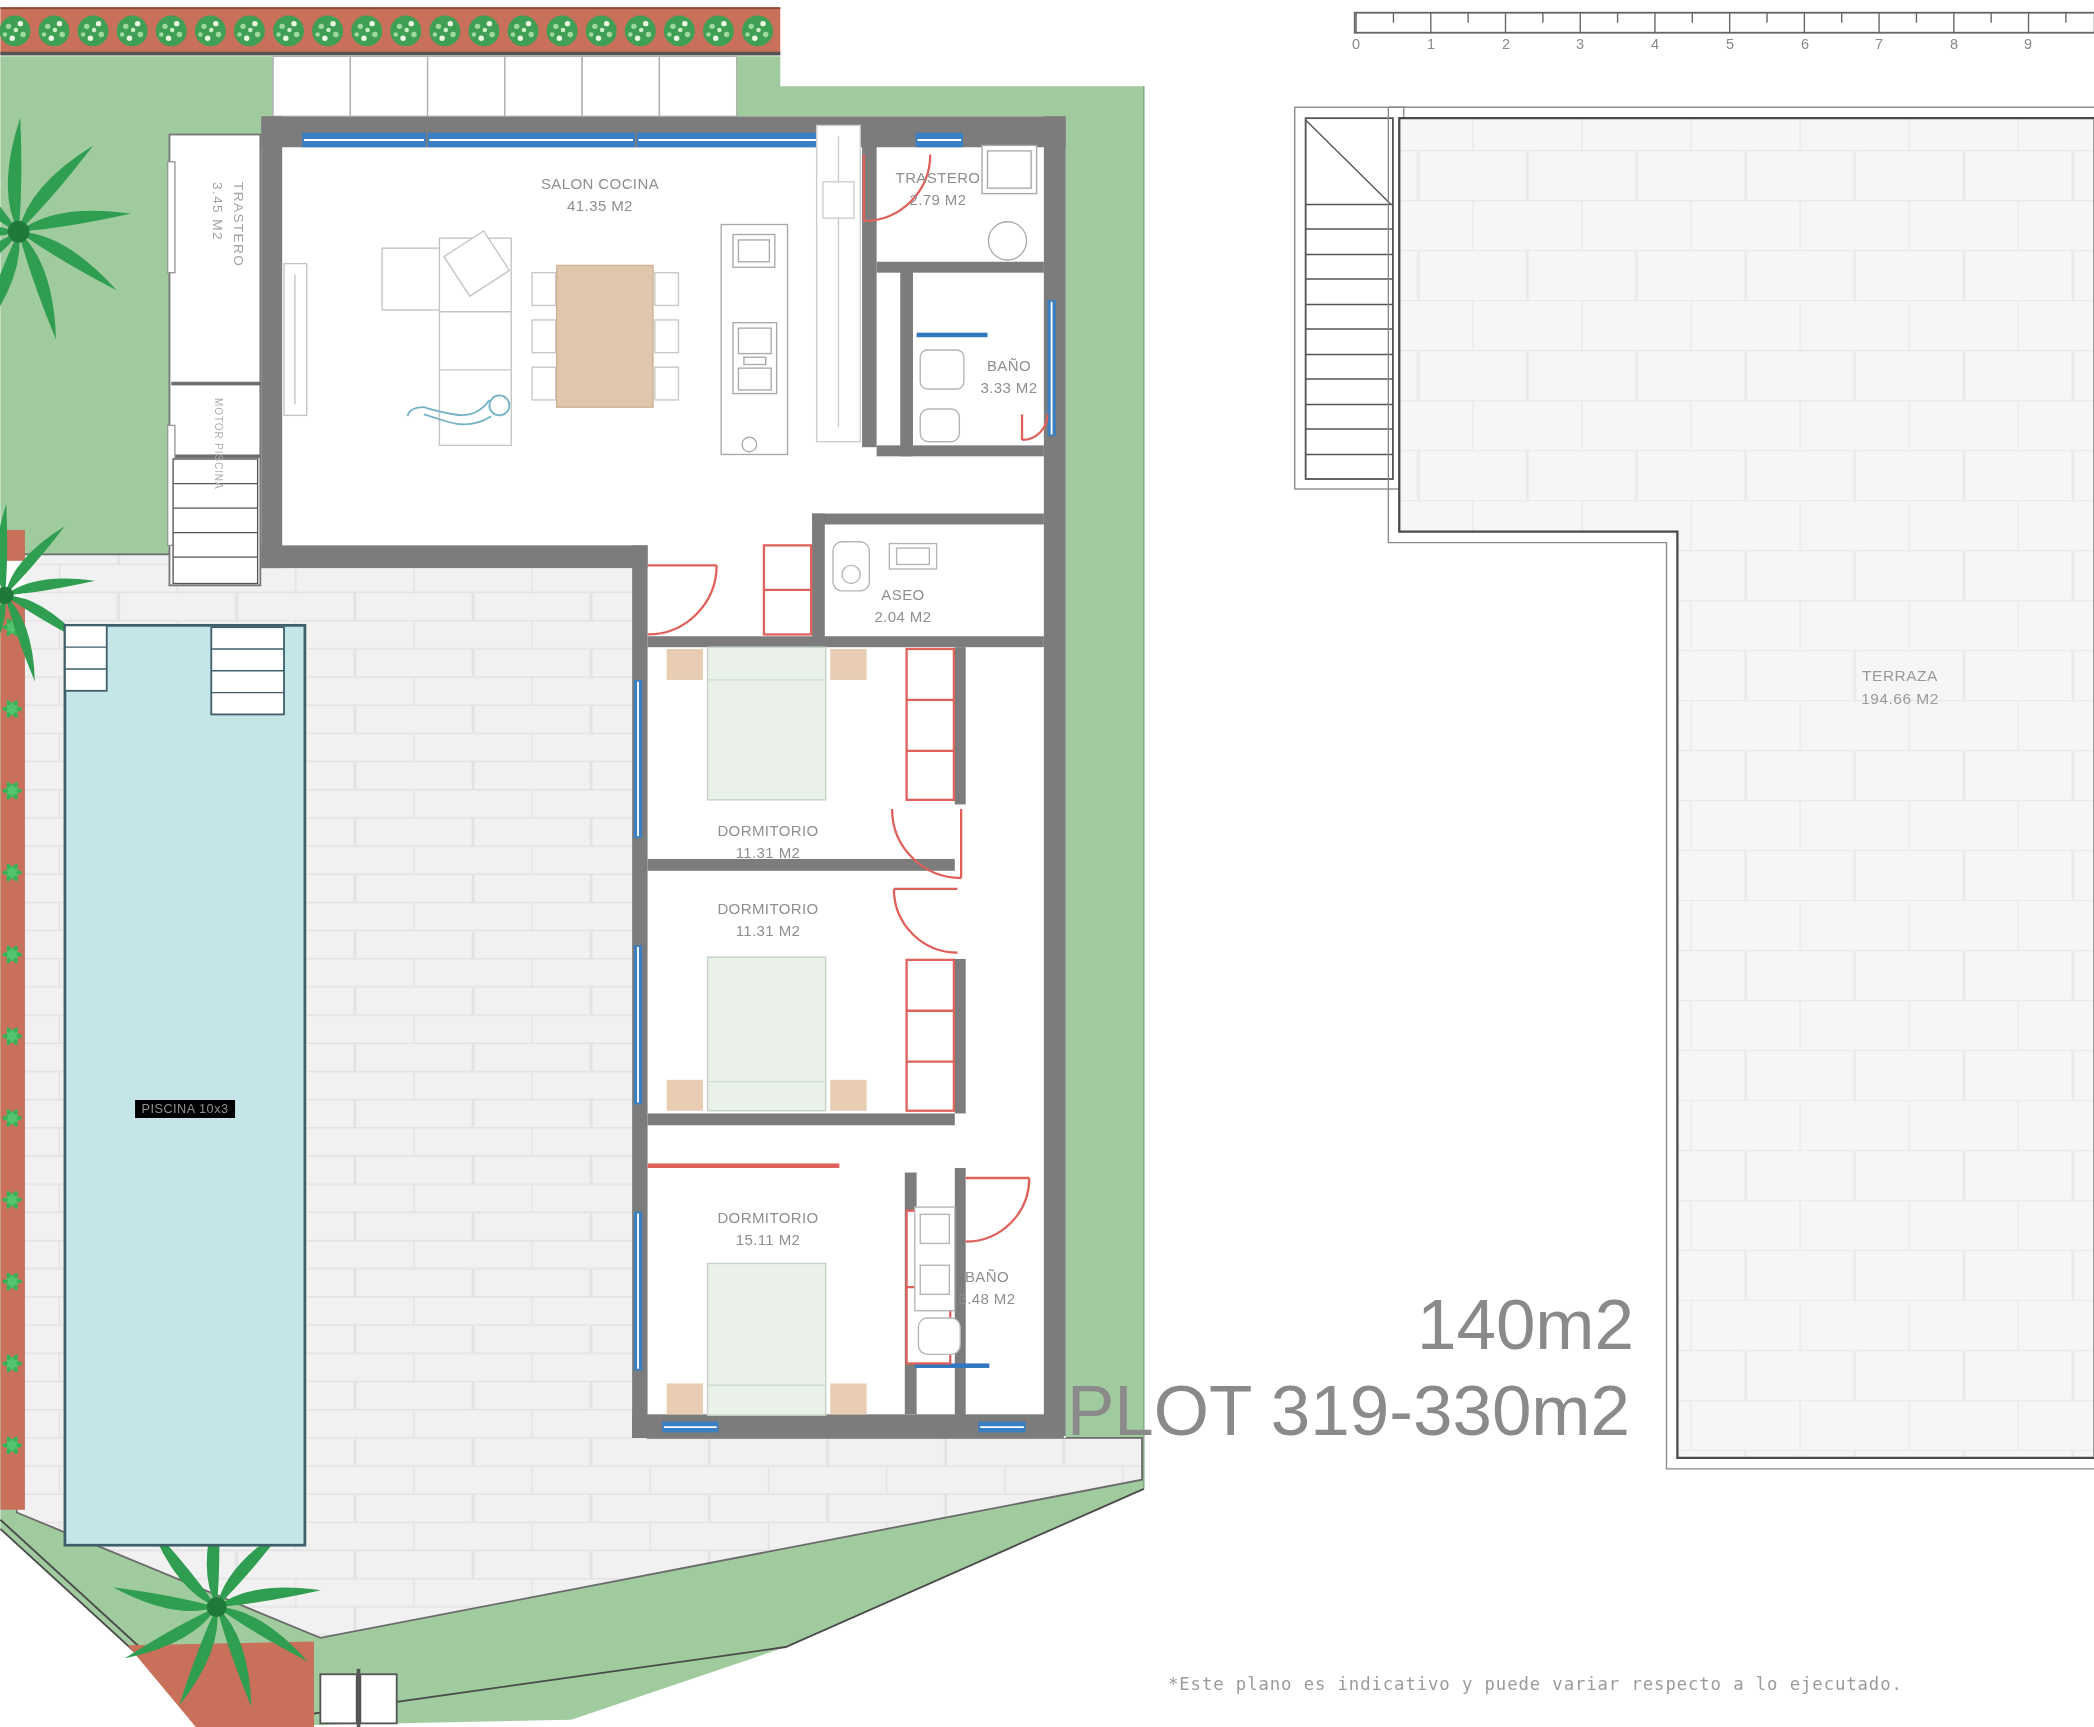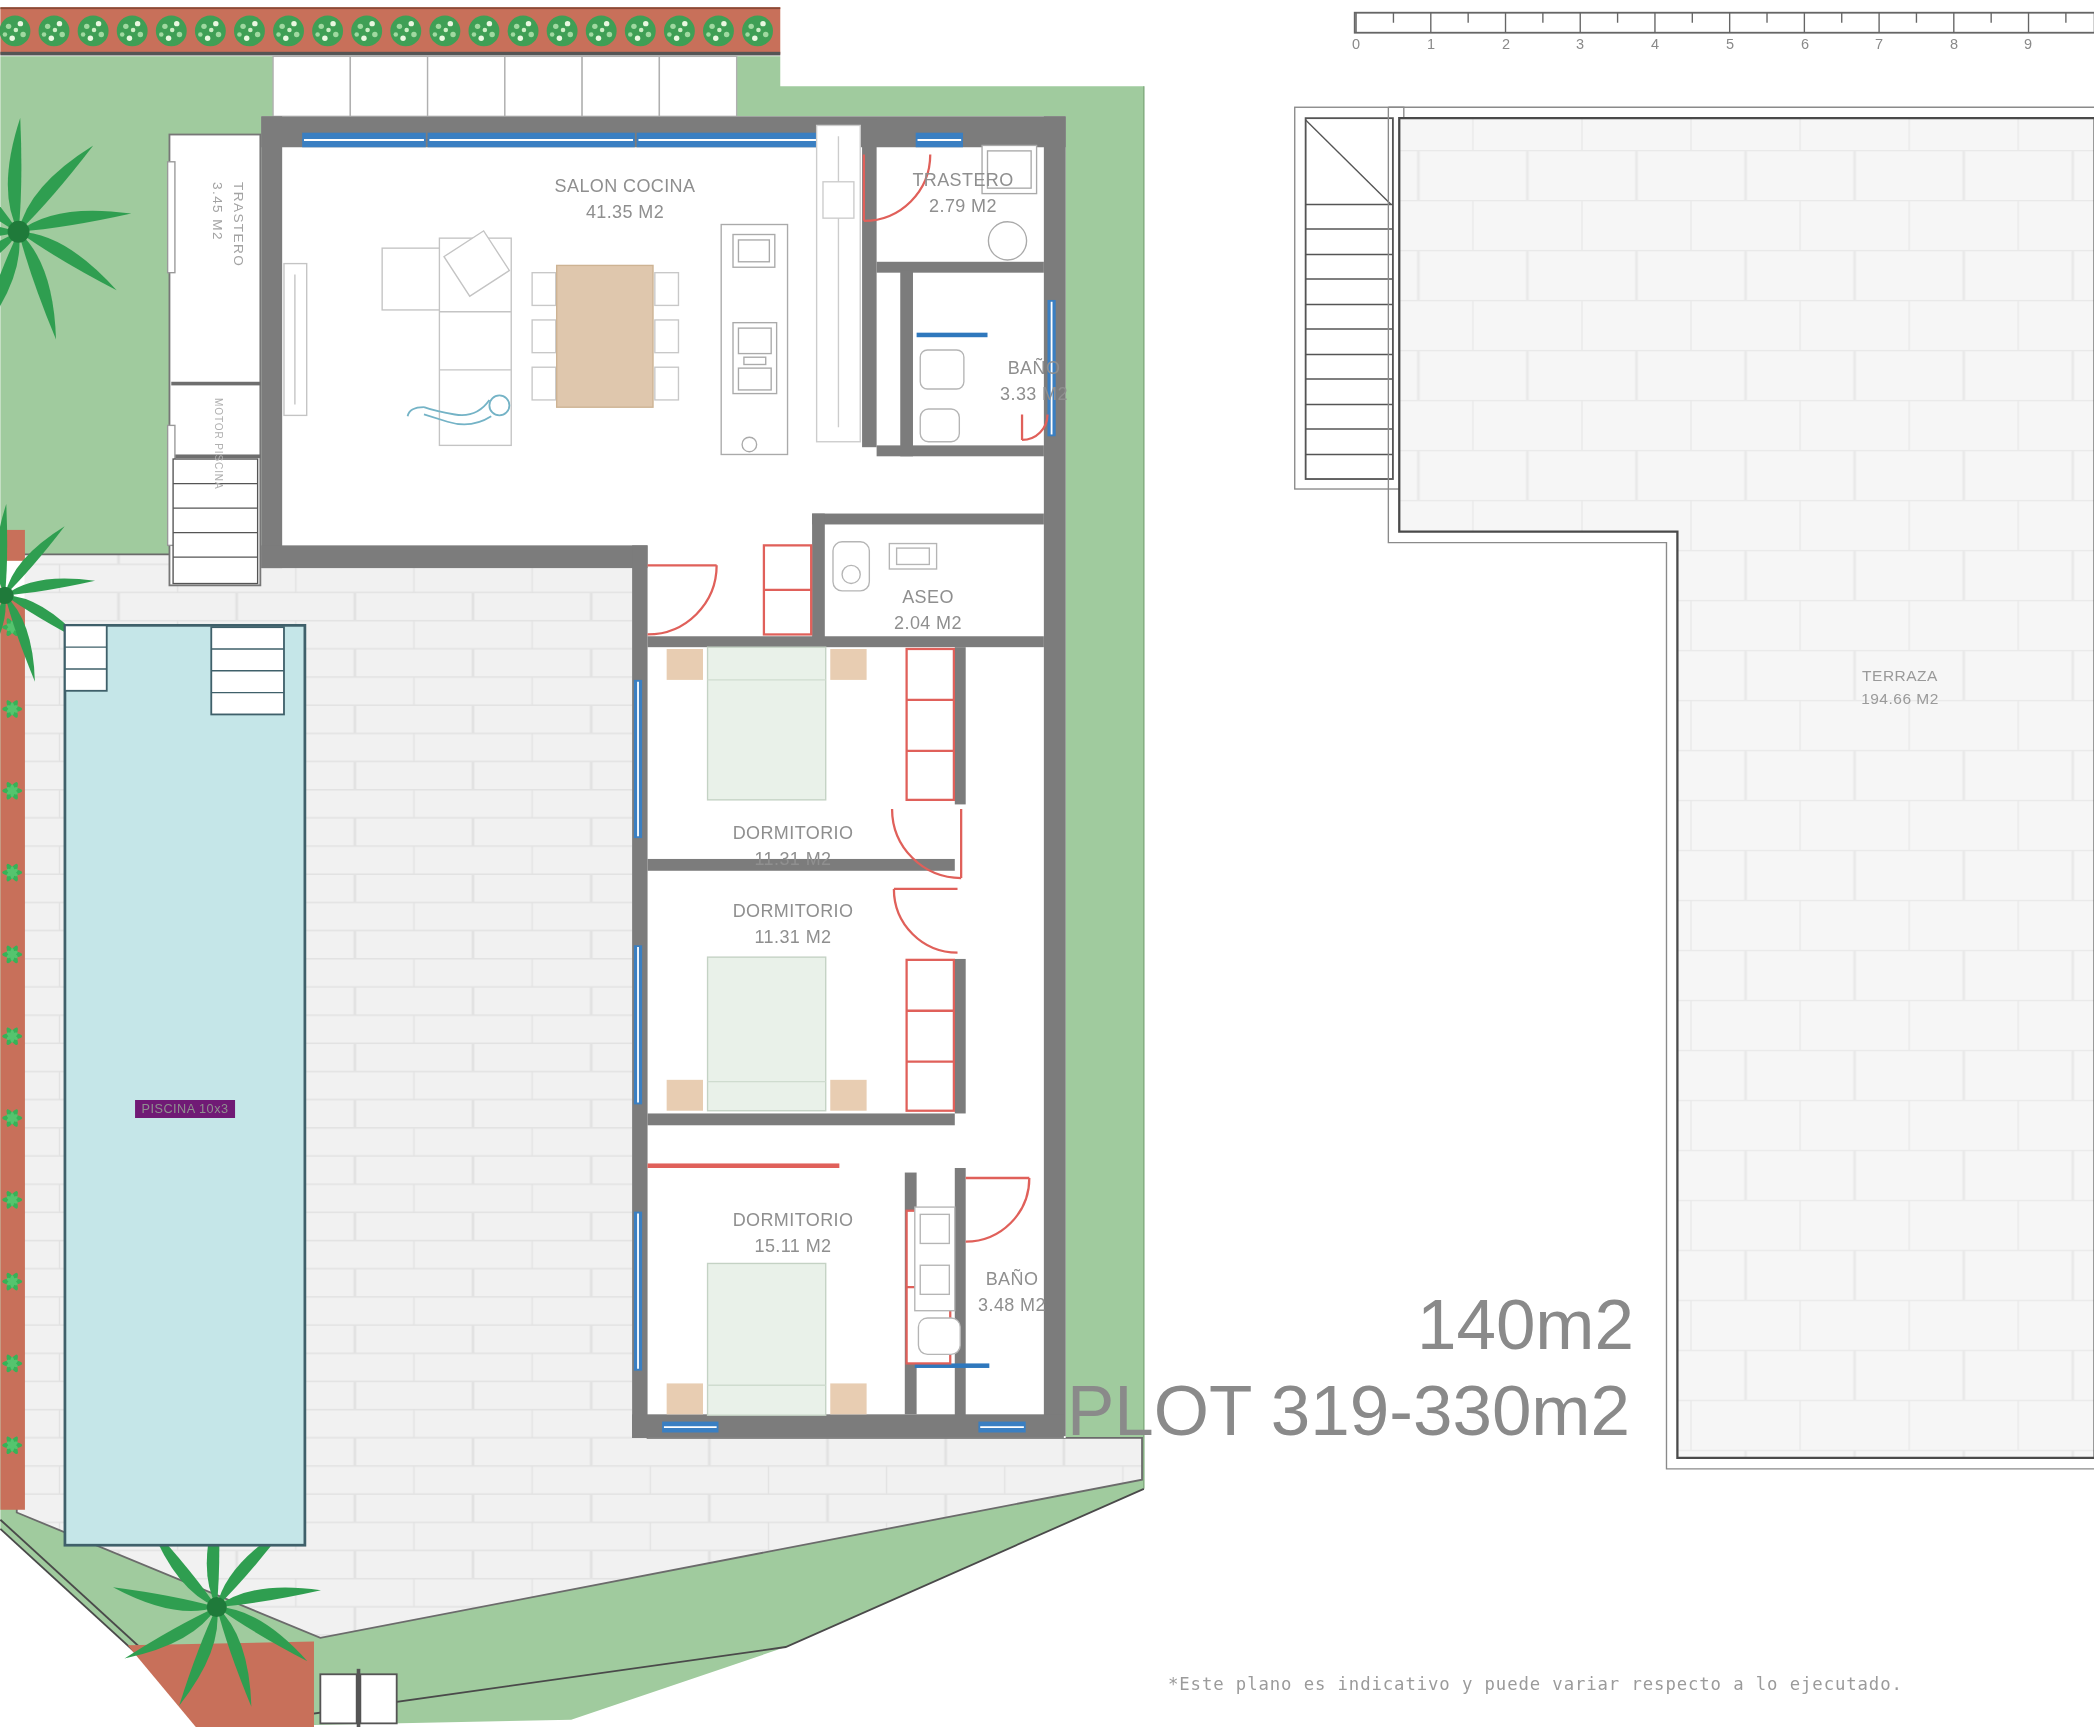--- a/index.html
+++ b/index.html
@@ -1,27 +1,27 @@
 <!DOCTYPE html>
 <html style="font-size:14.5px"><head>
 <meta charset="utf-8">
 <style>
   html,body{margin:0;padding:0;background:#fff;}
   #canvas{position:relative;width:2095px;height:1727px;background:#ffffff;overflow:hidden;
           font-family:"Liberation Sans",sans-serif;}
   .abs{position:absolute;left:0;top:0;}
   .room-label{position:absolute;transform:translateX(-50%);text-align:center;
-              color:#8f8f8f;font-size:18px;line-height:1.45;letter-spacing:0.4px;white-space:nowrap;margin-left:25px;}
+              color:#8f8f8f;font-size:15px;line-height:1.45;letter-spacing:0.4px;white-space:nowrap;}
   .room-label .rname{display:block;}
   .room-label .rarea{display:block;}
   .v-label{position:absolute;writing-mode:vertical-rl;color:#a3a3a3;font-size:13.6px;
            letter-spacing:1.4px;line-height:1.5;white-space:nowrap;}
   .v-label span{display:block;}
   .v-label.small{font-size:10px;color:#b0b0b0;letter-spacing:0.9px;}
-  .chip{position:absolute;background:#701a75;color:#8f8f8f;font-size:12.7px;letter-spacing:0.5px;
+  .chip{position:absolute;background:#000000;color:#8f8f8f;font-size:12.7px;letter-spacing:0.5px;
         padding:1.8px 6.4px;transform:translateX(-50%);white-space:nowrap;}
   .terr-label{position:absolute;transform:translateX(-50%);text-align:center;color:#9a9a9a;
               font-size:15.5px;line-height:1.5;letter-spacing:0.5px;white-space:nowrap;}
   .big-text{position:absolute;color:#8a8a8a;font-size:71px;line-height:1;white-space:nowrap;}
   .big-text.r{text-align:right;}
   .disclaimer{position:absolute;color:#9b9b9b;font-size:17.3px;line-height:23.6px;
               font-family:"DejaVu Sans Mono",monospace;letter-spacing:0.9px;white-space:nowrap;margin-top:7px;}
   .ruler-num{position:absolute;transform:translateX(-50%);color:#8a8a8a;font-size:14.5px;top:36px;}
 </style>
 </head>

